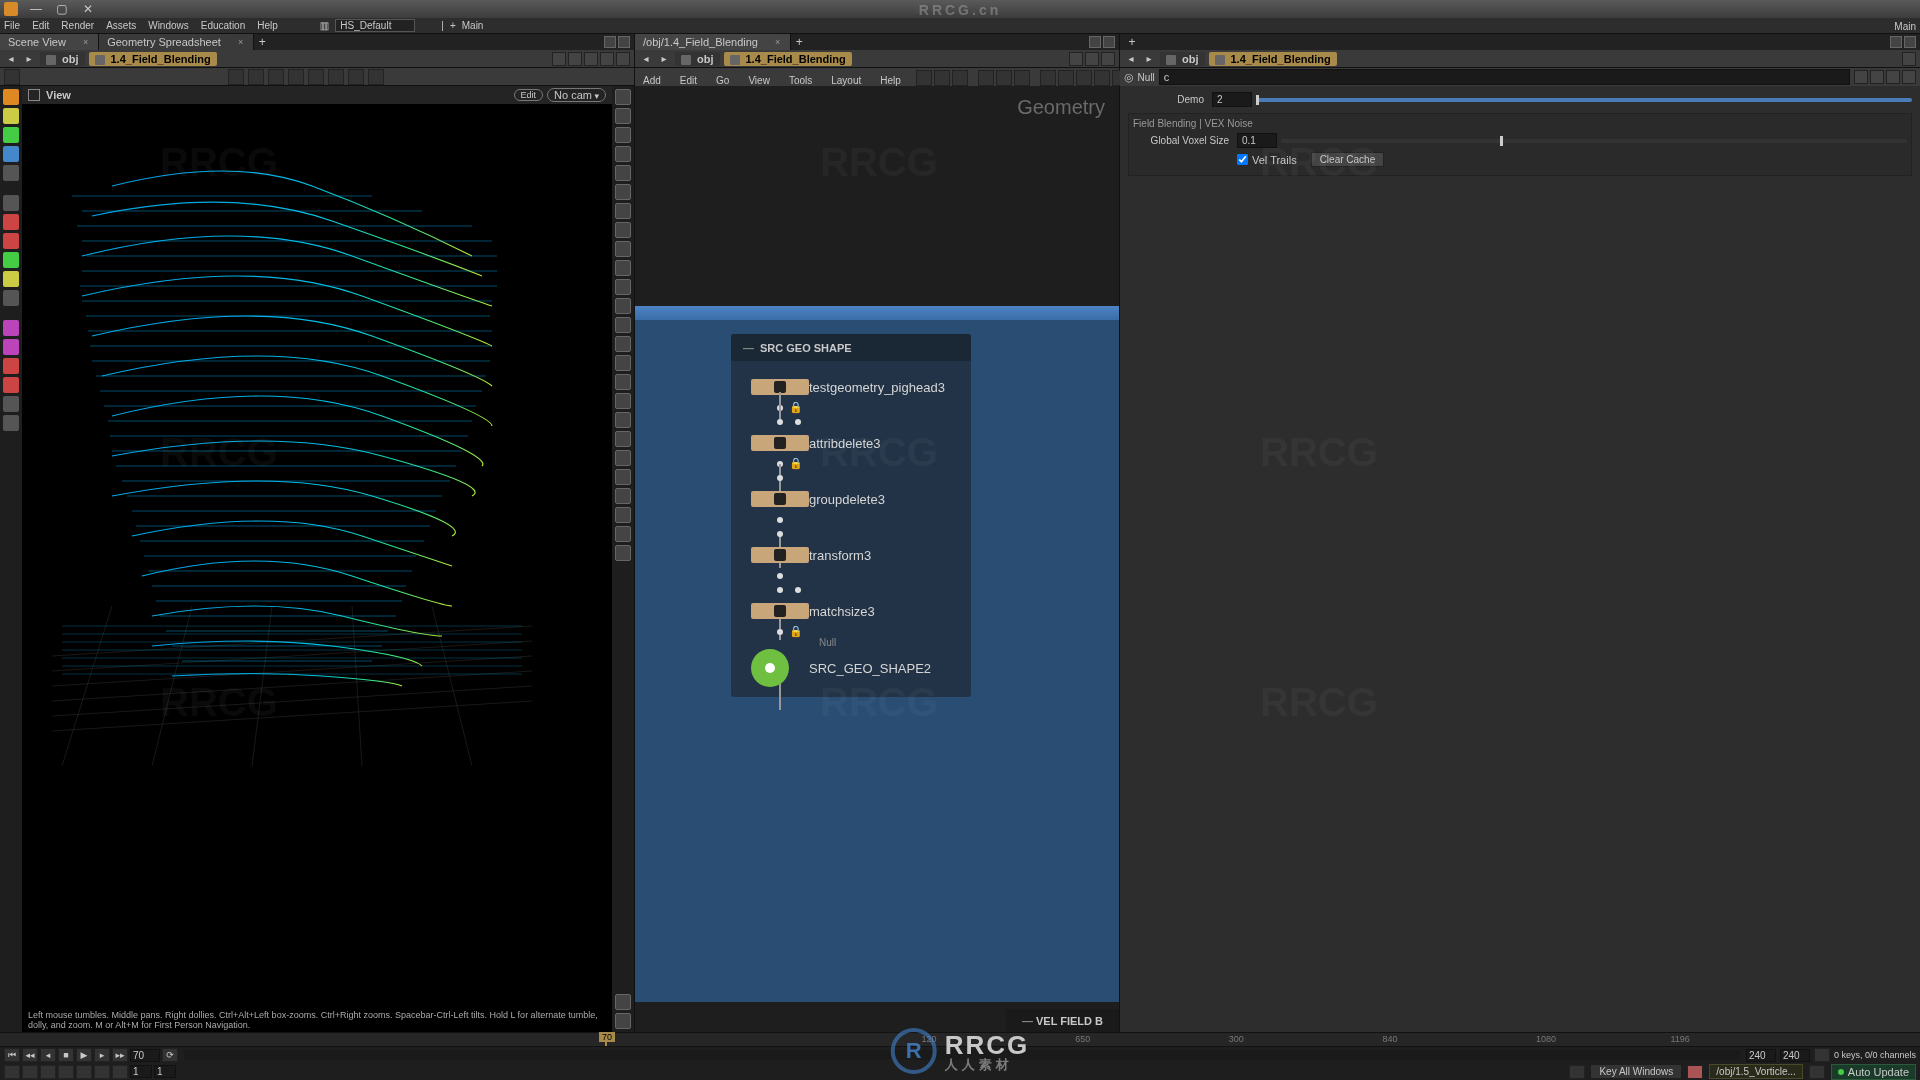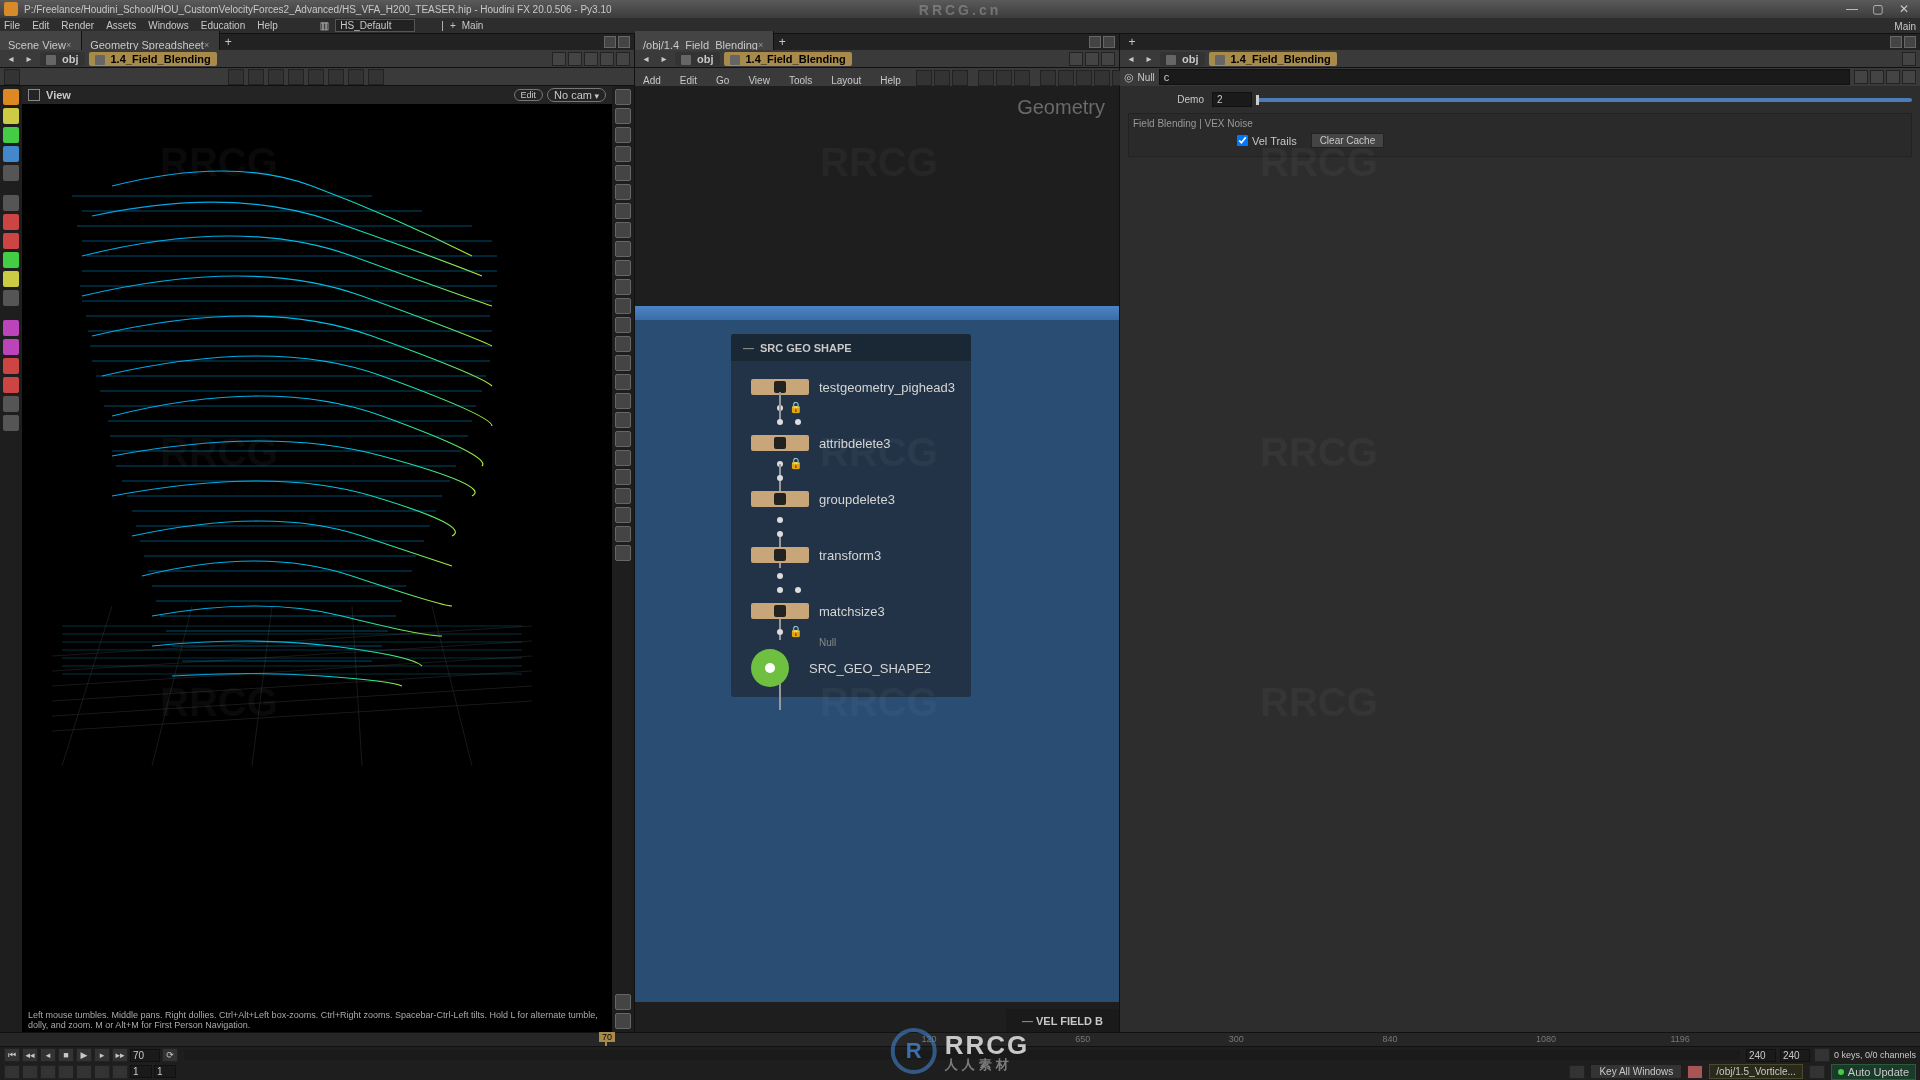--- a/index.html
+++ b/index.html
@@ -35,21 +35,21 @@
   .menubar .right{margin-left:auto;}
 
   
   .workspace{display:flex;height:998px;}
   .left-pane{width:635px;display:flex;flex-direction:column;border-right:1px solid #111;}
   .mid-pane{width:485px;display:flex;flex-direction:column;border-right:1px solid #111;}
   .right-pane{flex:1;display:flex;flex-direction:column;}
 
   
   .tabstrip{height:16px;background:#222;display:flex;align-items:center;}
-  .tab{padding:8px 10px 2px 8px;font-size:10px;background:var(--panel);border-right:1px solid #111;display:flex;align-items:center;gap:0;}
+  .tab{padding:2px 10px 2px 8px;font-size:10px;background:var(--panel);border-right:1px solid #111;display:flex;align-items:center;gap:17px;}
   .tab.active{background:var(--panel-light);}
   .tab .x{font-size:9px;color:#999;}
   .tab-add{width:16px;text-align:center;font-size:12px;}
   .strip-icons{margin-left:auto;display:flex;gap:2px;padding-right:4px;}
   .strip-icons .si{width:12px;height:12px;background:#444;border:1px solid #666;}
 
   
   .pathbar{height:18px;background:var(--panel);display:flex;align-items:center;padding:0 4px;gap:4px;border-bottom:1px solid #111;}
   .pathbar .nav{width:14px;height:14px;display:flex;align-items:center;justify-content:center;font-size:10px;}
   .pathbar .crumb{font-size:10px;background:#333;padding:1px 6px;border-radius:2px;display:flex;align-items:flex-end;gap:6px;font-weight:bold;}
@@ -96,21 +96,21 @@
   .node-area{position:absolute;top:0;left:0;right:0;bottom:0;background:var(--bg-dark);}
   .blue-strip{position:absolute;top:220px;left:0;right:0;height:14px;background:linear-gradient(#4c84c4,#3a6da8);}
   .blue-region{position:absolute;top:234px;left:0;right:0;bottom:30px;background:#2a4d73;}
   .node-panel{position:absolute;top:248px;left:96px;width:240px;background:#223347;border-radius:3px;padding-bottom:10px;}
   .np-title{background:#1a2836;padding:6px 12px;font-size:13px;color:#ddd;font-weight:600;border-radius:3px 3px 0 0;}
   .np-title .dash{color:#888;margin-right:6px;}
   .node-row{display:flex;align-items:center;margin:18px 0 0 20px;position:relative;}
   .node-row .node-box{width:58px;height:16px;background:#c9a67a;border-radius:2px;display:flex;align-items:center;justify-content:center;position:relative;}
   .node-row .node-box.green{background:var(--green);width:38px;height:38px;border-radius:50%;}
   .node-row .node-box .nico{width:12px;height:12px;background:#222;border-radius:2px;}
-  .node-row .node-label{margin-left:10px;font-size:13px;color:#d5d5d5;}
+  .node-row .node-label{font-size:13px;color:#d5d5d5;}
   .node-row .node-sub{font-size:10px;color:#888;position:absolute;left:68px;top:-12px;}
   .node-row .lock{width:8px;height:8px;position:absolute;left:38px;top:22px;}
   .node-row .conn-top{position:absolute;left:26px;top:-16px;width:6px;height:6px;background:#ddd;border-radius:50%;}
   .node-row .conn-bot{position:absolute;left:26px;bottom:-16px;width:6px;height:6px;background:#ddd;border-radius:50%;}
   .node-row .conn-top2{position:absolute;left:44px;top:-16px;width:6px;height:6px;background:#ddd;border-radius:50%;}
   .wire{position:absolute;left:48px;width:2px;background:#999;}
   .vel-b{position:absolute;bottom:0;right:0;background:#1a1a1a;padding:4px 16px;font-size:13px;font-weight:600;}
   .parm-path{height:18px;background:var(--panel);display:flex;align-items:center;padding:0 4px;gap:4px;}
   .parm-path .pp{font-size:10px;}
   .parm-path .right{margin-left:auto;display:flex;gap:2px;}
@@ -149,21 +149,20 @@
   .wm{position:absolute;color:rgba(255,255,255,.04);font-size:40px;font-weight:700;pointer-events:none;z-index:999;}
   .wm.wm-logo{bottom:6px;left:50%;transform:translateX(-50%);display:flex;align-items:center;gap:8px;font-size:28px;color:rgba(200,200,200,.55);}
   .wm.wm-logo .ring{width:46px;height:46px;border:4px solid rgba(70,140,220,.55);border-radius:50%;display:flex;align-items:center;justify-content:center;font-size:22px;color:rgba(70,140,220,.75);}
   .wm.wm-top{top:2px;left:50%;transform:translateX(-50%);font-size:14px;color:rgba(200,200,200,.35);letter-spacing:3px;}
 </style>
 </head>
 <body>
 
 <div class="titlebar">
   <div class="tb-icon"></div>
-  <div class="title">P:/Freelance/Houdini_School/HOU_CustomVelocityForces2_Advanced/HS_VFA_H200_TEASER.hip - Houdini FX 20.0.506 - Py3.10</div>
   <div class="winbtns">
     <span>—</span>
     <span>▢</span>
     <span class="close">✕</span>
   </div>
 </div>
 
 <div class="menubar">
   <span>File</span>
   <span>Edit</span>
@@ -554,20 +553,27 @@
       <div class="parm-row">
         <label>Demo</label>
         <input type="text" value="2" style="">
         <div class="slider">
             <div class="thumb" style="left:0"></div>
           </div>
       </div>
       <div class="parm-section">
         <div class="sec-title">Field Blending | VEX Noise</div>
         <div class="parm-row">
+          <label class="wide">Global Voxel Size</label>
+          <input type="text" value="0.1" style="">
+          <div class="slider" style="background:#333">
+              <div class="thumb" style="left:35%"></div>
+            </div>
+        </div>
+        <div class="parm-row">
           <label class="wide"></label>
           <input type="checkbox" checked="" style="">
           <span style="margin-right:10px">Vel Trails</span>
           <button>Clear Cache</button>
         </div>
       </div>
     </div>
   </div>
 
 </div>

